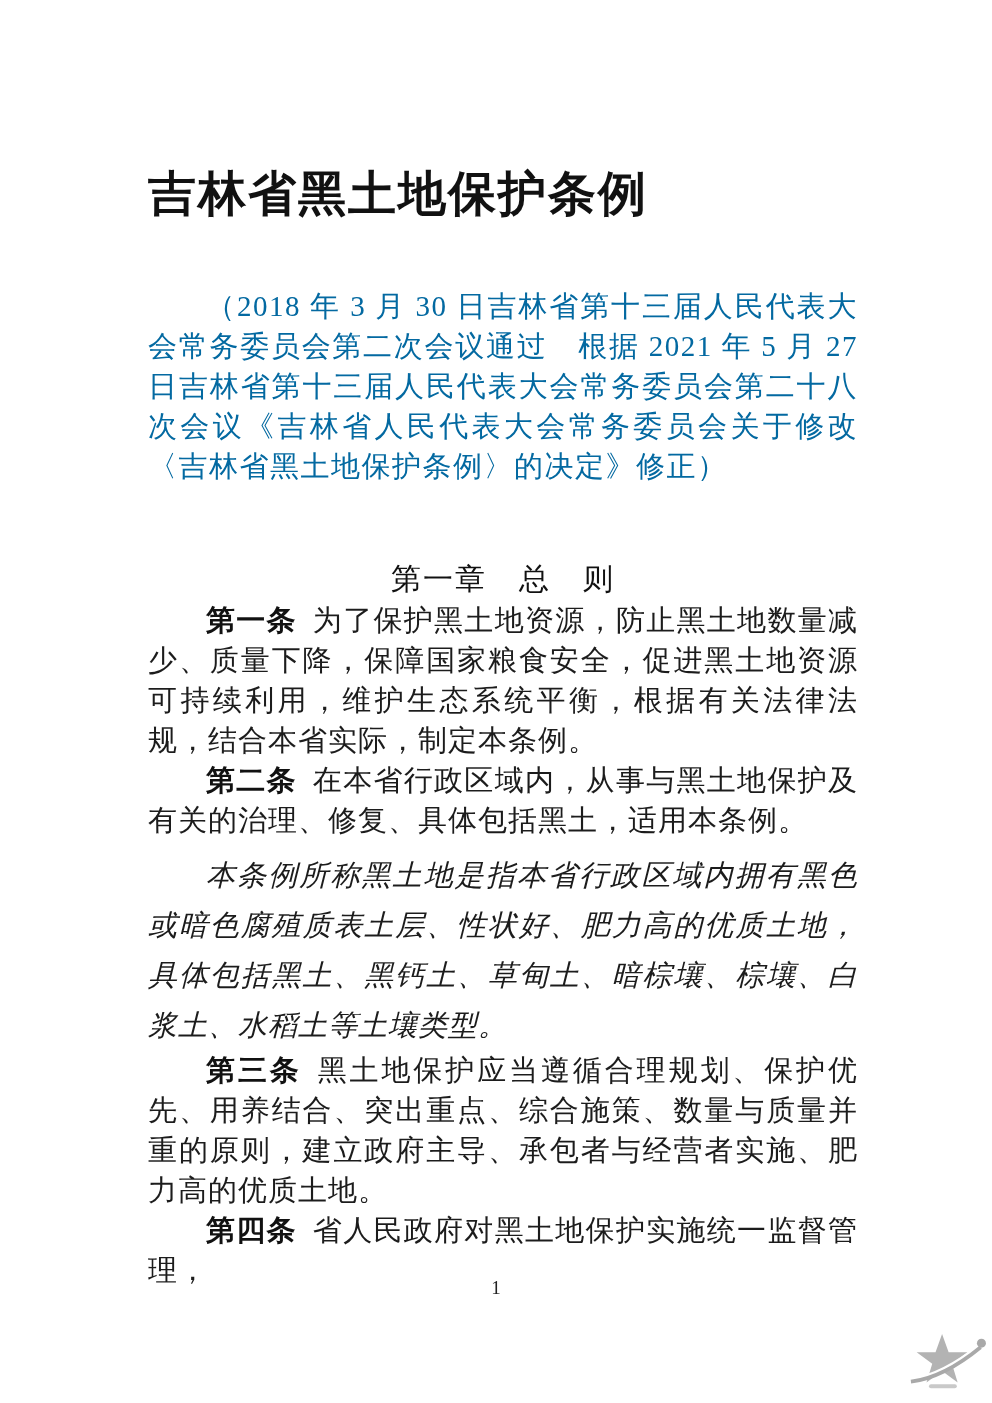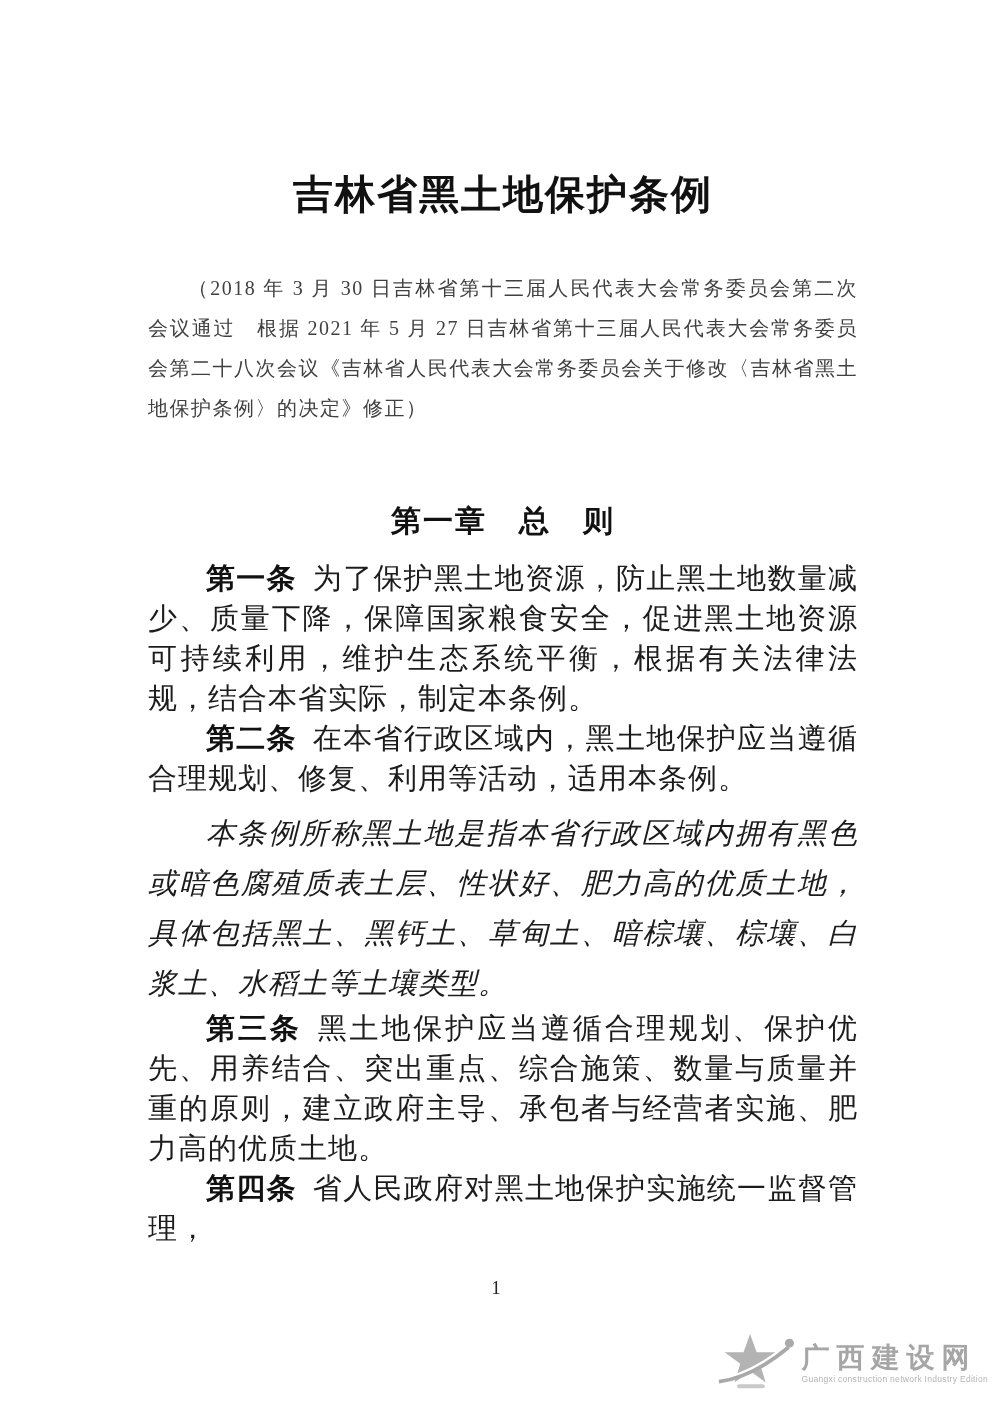--- a/index.html
+++ b/index.html
@@ -21,60 +21,60 @@
   .content {
     position: absolute;
     left: 148px;
     top: 170px;
     width: 710px;
   }
 
   .doc-title {
     font-family: "Liberation Sans", sans-serif;
     font-weight: bold;
-    font-size: 40px;
+    font-size: 48px;
     line-height: 48px;
-    text-align: center;
+    text-align: left;
     letter-spacing: 2px;
     color: #111111;
   }
 
   .preamble {
-    margin-top: 50px;
-    font-size: 20px;
+    margin-top: 68px;
+    font-size: 29px;
     line-height: 40px;
     text-indent: 2em;
     text-align: justify;
     word-break: break-all;
     letter-spacing: 1.5px;
-    color: #404040;
+    color: #0369a1;
   }
 
   .chapter-heading {
     margin-top: 72px;
     font-family: "Liberation Sans", sans-serif;
-    font-weight: bold;
+    font-weight: normal;
     font-size: 30px;
     line-height: 42px;
     text-align: center;
     letter-spacing: 2px;
     color: #111111;
   }
 
   .body-para {
     font-size: 29px;
     line-height: 40px;
     text-indent: 2em;
     text-align: justify;
     word-break: break-all;
     letter-spacing: 1px;
     color: #1c1c1c;
   }
 
-  .body-para.first { margin-top: 16px; }
+  .body-para.first { }
 
   .body-para.loose {
     margin-top: 10px;
     line-height: 50px;
     font-style: italic;
   }
 
   .article-label {
     font-family: "Liberation Sans", sans-serif;
     font-weight: bold;
@@ -135,21 +135,21 @@
   <div class="content">
 
     <h1 class="doc-title">吉林省黑土地保护条例</h1>
 
     <p class="preamble">（2018 年 3 月 30 日吉林省第十三届人民代表大会常务委员会第二次会议通过　根据 2021 年 5 月 27 日吉林省第十三届人民代表大会常务委员会第二十八次会议《吉林省人民代表大会常务委员会关于修改〈吉林省黑土地保护条例〉的决定》修正）</p>
 
     <h2 class="chapter-heading">第一章　总　则</h2>
 
     <p class="body-para first"><span class="article-label">第一条</span><span>为了保护黑土地资源，防止黑土地数量减少、质量下降，保障国家粮食安全，促进黑土地资源可持续利用，维护生态系统平衡，根据有关法律法规，结合本省实际，制定本条例。</span></p>
 
-    <p class="body-para"><span class="article-label">第二条</span><span>在本省行政区域内，黑土地保护应当遵循合理规划、修复、利用等活动，适用本条例。</span></p>
+    <p class="body-para"><span class="article-label">第二条</span><span>在本省行政区域内，从事与黑土地保护及有关的治理、修复、具体包括黑土，适用本条例。</span></p>
 
     <p class="body-para loose"><span>本条例所称黑土地是指本省行政区域内拥有黑色或暗色腐殖质表土层、性状好、肥力高的优质土地，具体包括黑土、黑钙土、草甸土、暗棕壤、棕壤、白浆土、水稻土等土壤类型。</span></p>
 
     <p class="body-para"><span class="article-label">第三条</span><span>黑土地保护应当遵循合理规划、保护优先、用养结合、突出重点、综合施策、数量与质量并重的原则，建立政府主导、承包者与经营者实施、肥力高的优质土地。</span></p>
 
 
     <p class="body-para"><span class="article-label">第四条</span><span>省人民政府对黑土地保护实施统一监督管理，</span></p>
 
   </div>
 
@@ -158,19 +158,15 @@
   <div class="watermark">
     <span class="wm-logo-wrap">
       <svg class="wm-logo" viewBox="0 0 100 72" xmlns="http://www.w3.org/2000/svg">
         <polygon points="44,2 52,24 75,24 56,38 63,61 44,47 25,61 32,38 13,24 36,24" fill="#b3b3b3"></polygon>
         <path d="M 6 58 Q 45 52 90 16" fill="none" stroke="#ffffff" stroke-width="5"></path>
         <path d="M 6 60 Q 46 55 91 18" fill="none" stroke="#a9a9a9" stroke-width="4.5"></path>
         <circle cx="92" cy="13" r="5.5" fill="#a9a9a9"></circle>
         <rect x="28" y="63" width="34" height="5" rx="2.5" fill="#c9c9c9"></rect>
       </svg>
     </span>
-    <span class="wm-textcol">
-      <span class="wm-brand">广西建设网</span>
-      <span class="wm-subtitle">Guangxi construction network Industry Edition</span>
-    </span>
   </div>
 
 </div>
 
 </body></html>

